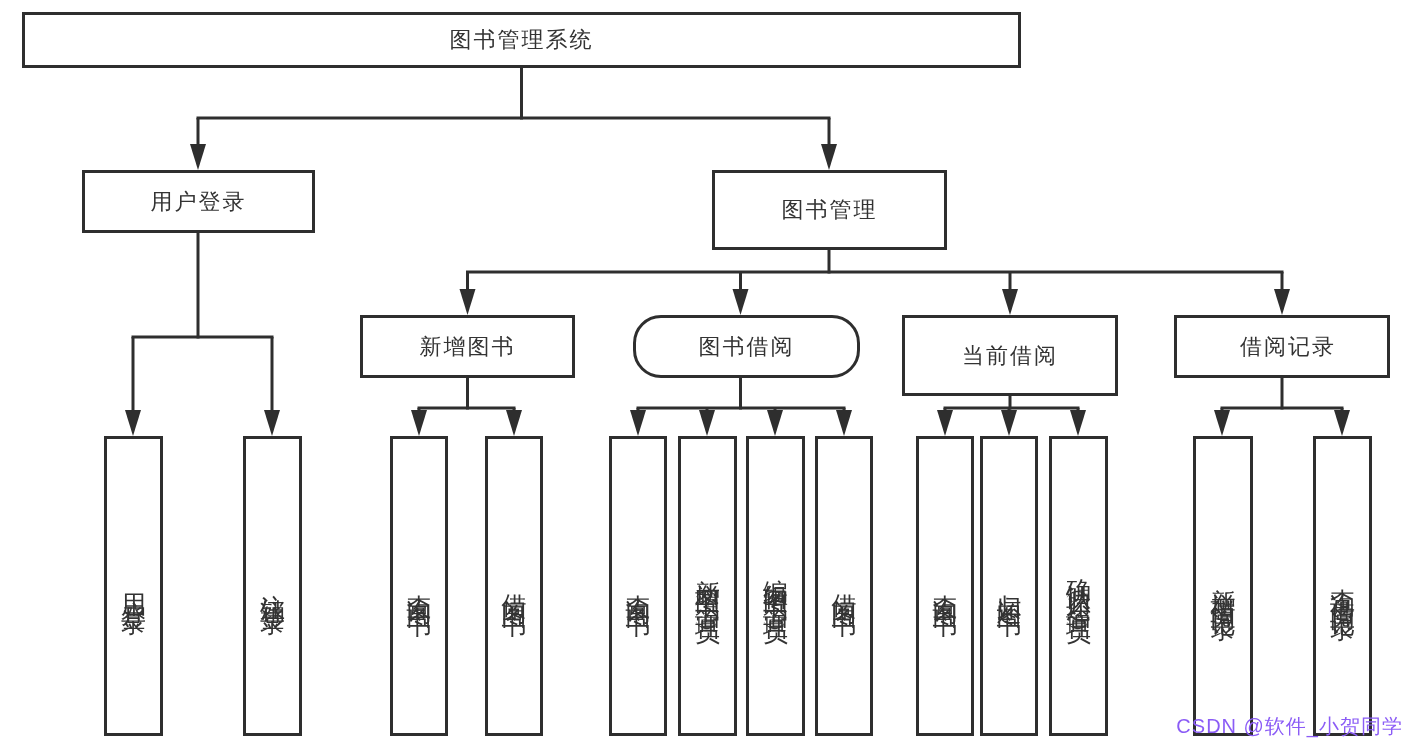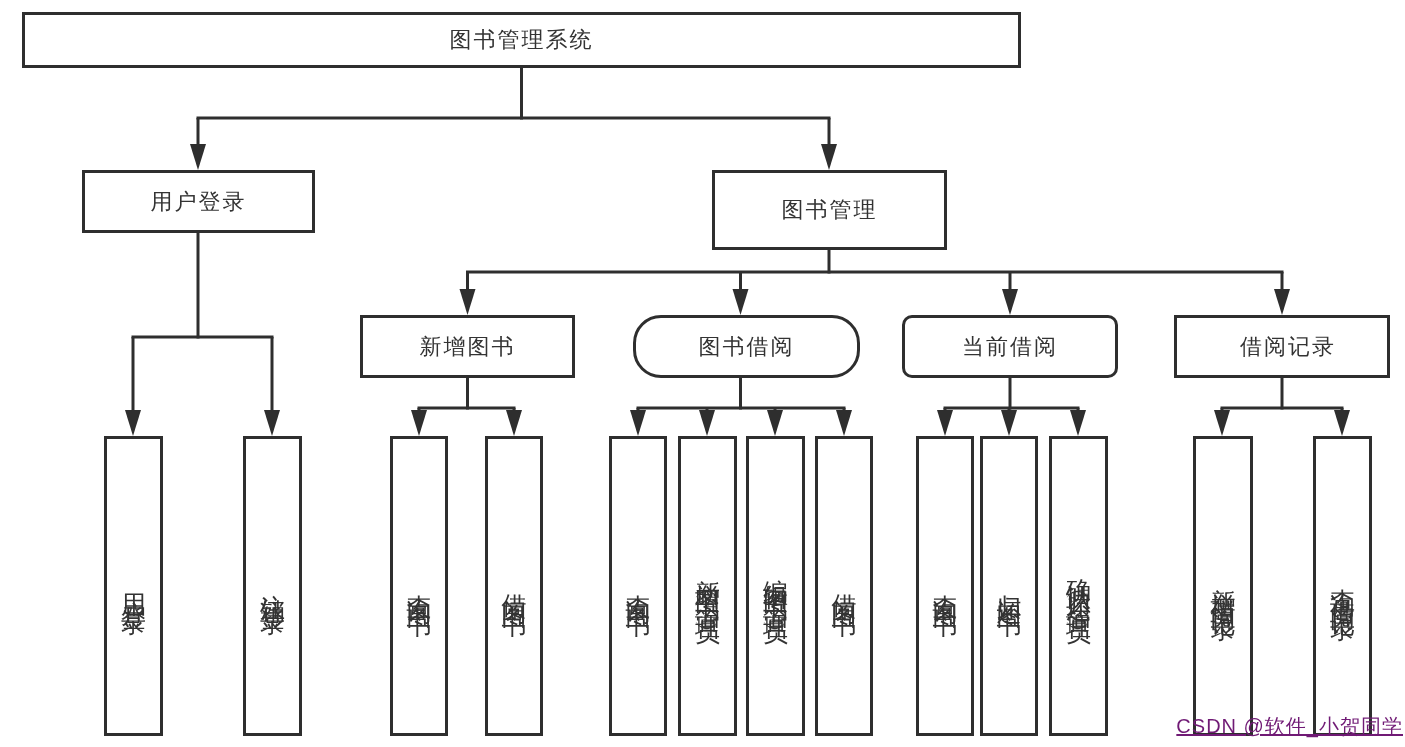--- a/index.html
+++ b/index.html
@@ -39,24 +39,23 @@
     font-size: 25px;
     letter-spacing: 6px;
     line-height: 1;
   }
   .watermark {
     position: absolute;
     right: 2px;
     bottom: 7px;
     font-size: 20px;
     letter-spacing: 1px;
-    color: #701a75;
+    color: #8b5cf6;
     z-index: 5;
     white-space: nowrap;
-    text-decoration: underline;
   }
 </style>
 </head>
 <body>
 
 <div class="canvas">
 
   <svg class="connectors" viewBox="0 0 1405 747" xmlns="http://www.w3.org/2000/svg">
       <line x1="521.5" y1="68" x2="521.5" y2="119.5" stroke="#2e2e2e" stroke-width="3"></line>
       <line x1="198" y1="233" x2="198" y2="338.5" stroke="#2e2e2e" stroke-width="3"></line>
@@ -122,21 +121,21 @@
   <div class="box h" style="left:712px; top:170px; width:235px; height:80px;">
     <span>图书管理</span>
   </div>
 
   <div class="box h" style="left:360px; top:315px; width:215px; height:63px;">
     <span>新增图书</span>
   </div>
   <div class="box h" style="left:633px; top:315px; width:227px; height:63px;border-radius:28px;">
     <span>图书借阅</span>
   </div>
-  <div class="box h" style="left:902px; top:315px; width:216px; height:63px;border-radius:10px;">
+  <div class="box h" style="left:902px; top:315px; width:216px; height:81px;">
     <span>当前借阅</span>
   </div>
   <div class="box h" style="left:1174px; top:315px; width:216px; height:63px;padding-left:12px;">
     <span>借阅记录</span>
   </div>
 
   <div class="box v" style="left:104px; top:436px; width:59px; height:300px;">
     <span>用户登录</span>
   </div>
   <div class="box v" style="left:243px; top:436px; width:59px; height:300px;">

